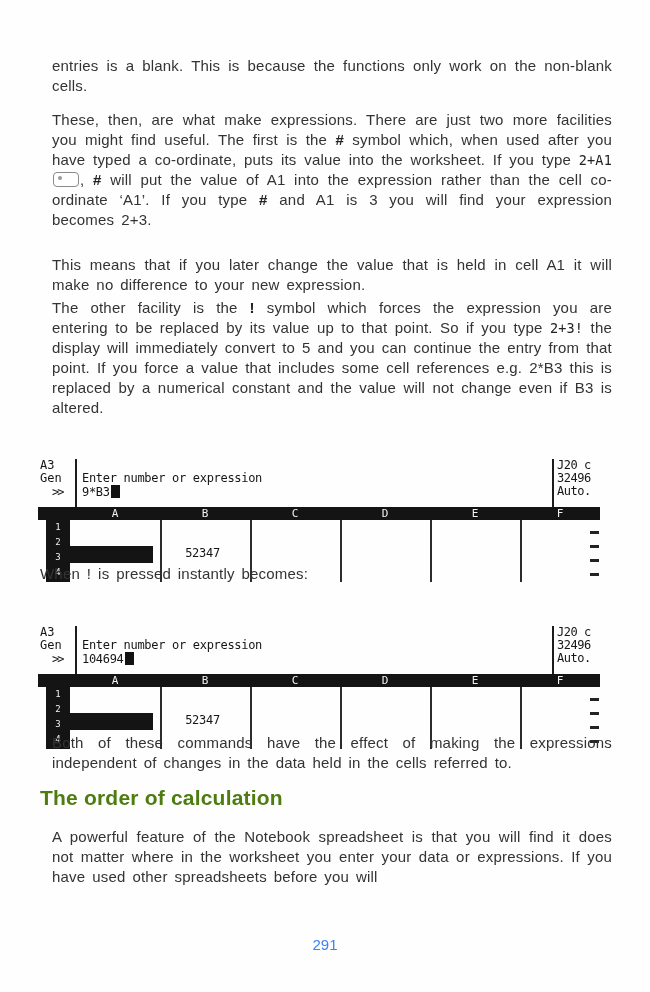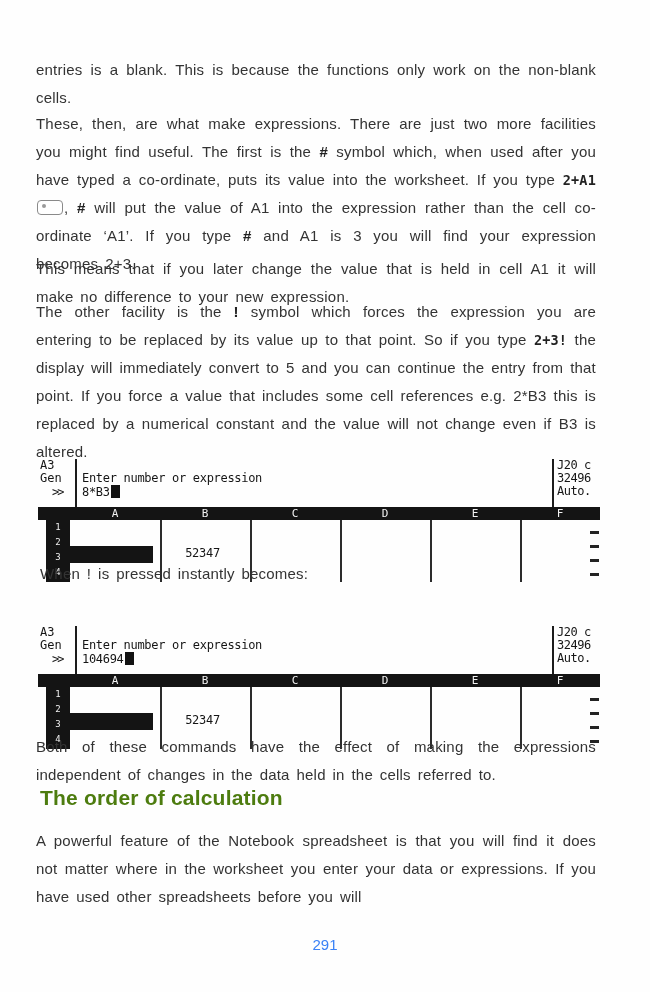--- a/index.html
+++ b/index.html
@@ -1,21 +1,21 @@
 <!DOCTYPE html>
 <html><head>
 <meta charset="utf-8">
 <style>
   html,body{margin:0;padding:0;background:#ffffff;}
   .page{position:relative;width:650px;height:992px;background:#fefefe;overflow:hidden;
         font-family:"Liberation Sans",sans-serif;color:#2e2e2e;}
-  .para{position:absolute;left:36px;width:560px;font-size:15px;line-height:28px;
+  .para{position:absolute;left:52px;width:560px;font-size:15px;line-height:20px;
         text-align:justify;letter-spacing:0.2px;word-spacing:2.5px;color:#333;}
   .para .b{font-weight:bold;color:#222;}
-  .para .mb{font-family:"DejaVu Sans Mono",monospace;font-weight:bold;font-size:13.5px;color:#222;}
+  .para .mb{font-family:"DejaVu Sans Mono",monospace;font-weight:normal;font-size:13.5px;color:#222;}
   .keycap{display:inline-block;width:24px;height:13px;border:1.5px solid #8a8a8a;border-radius:4px;
           vertical-align:-2px;margin:0 1px;position:relative;background:#fff;}
   .keymark{position:absolute;left:4px;top:3px;width:4px;height:4px;background:#9a9a9a;border-radius:2px;}
   .heading{position:absolute;left:40px;top:786px;font-size:21px;font-weight:bold;color:#4d7c0f;
            letter-spacing:0.2px;}
   .pagenum{position:absolute;left:0;top:936px;width:650px;text-align:center;font-size:15px;color:#3b82f6;}
   .whenline{position:absolute;left:40px;top:565px;width:560px;font-size:15px;letter-spacing:0.2px;
             word-spacing:2.5px;color:#333;}
 
   
@@ -66,21 +66,21 @@
   <div class="para" style="top:298px;">
     <span>The other facility is the </span><span class="b">!</span><span> symbol which forces the expression you are entering to be replaced by its value up to that point. So if you type </span><span class="mb">2+3!</span><span> the display will immediately convert to 5 and you can continue the entry from that point. If you force a value that includes some cell references e.g. 2*B3 this is replaced by a numerical constant and the value will not change even if B3 is altered.</span>
   </div>
 
   <div class="shot" id="shot1">
     <div class="stat-cell">A3</div>
     <div class="stat-fmt">Gen</div>
     <div class="stat-prompt">&gt;&gt;</div>
     <div class="vline v1"></div>
     <div class="stat-msg">Enter number or expression</div>
-    <div class="stat-entry"><span>8*B3</span><span class="cursor"></span></div>
+    <div class="stat-entry"><span>9*B3</span><span class="cursor"></span></div>
     <div class="vline v2"></div>
     <div class="stat-right">
       <div>J20 c</div>
       <div>32496</div>
       <div>Auto.</div>
     </div>
     <div class="hbar">
       <span class="col c0">A</span>
       <span class="col c1">B</span>
       <span class="col c2">C</span>

